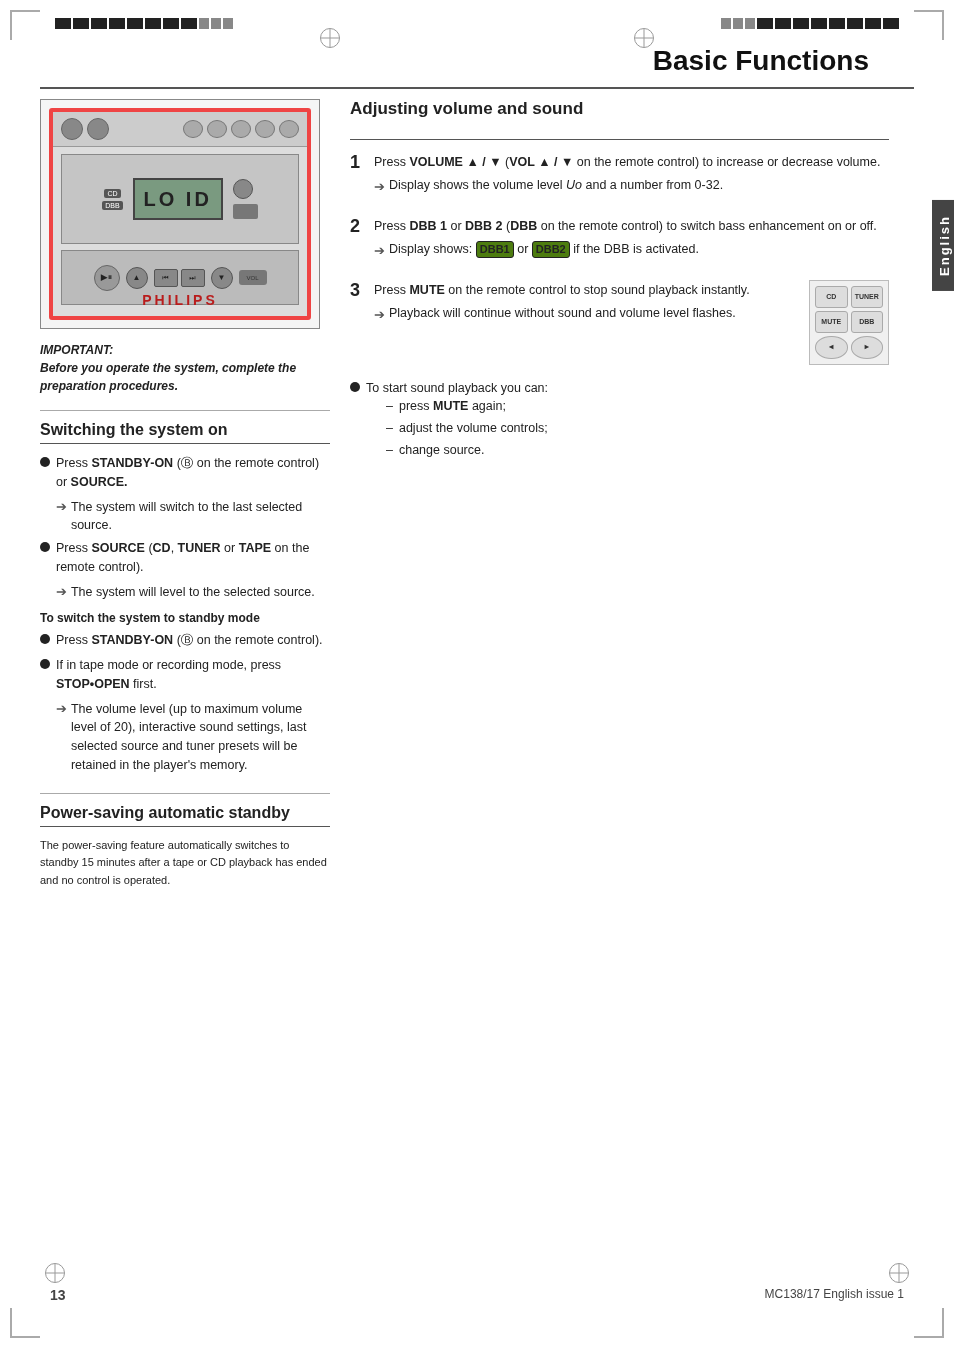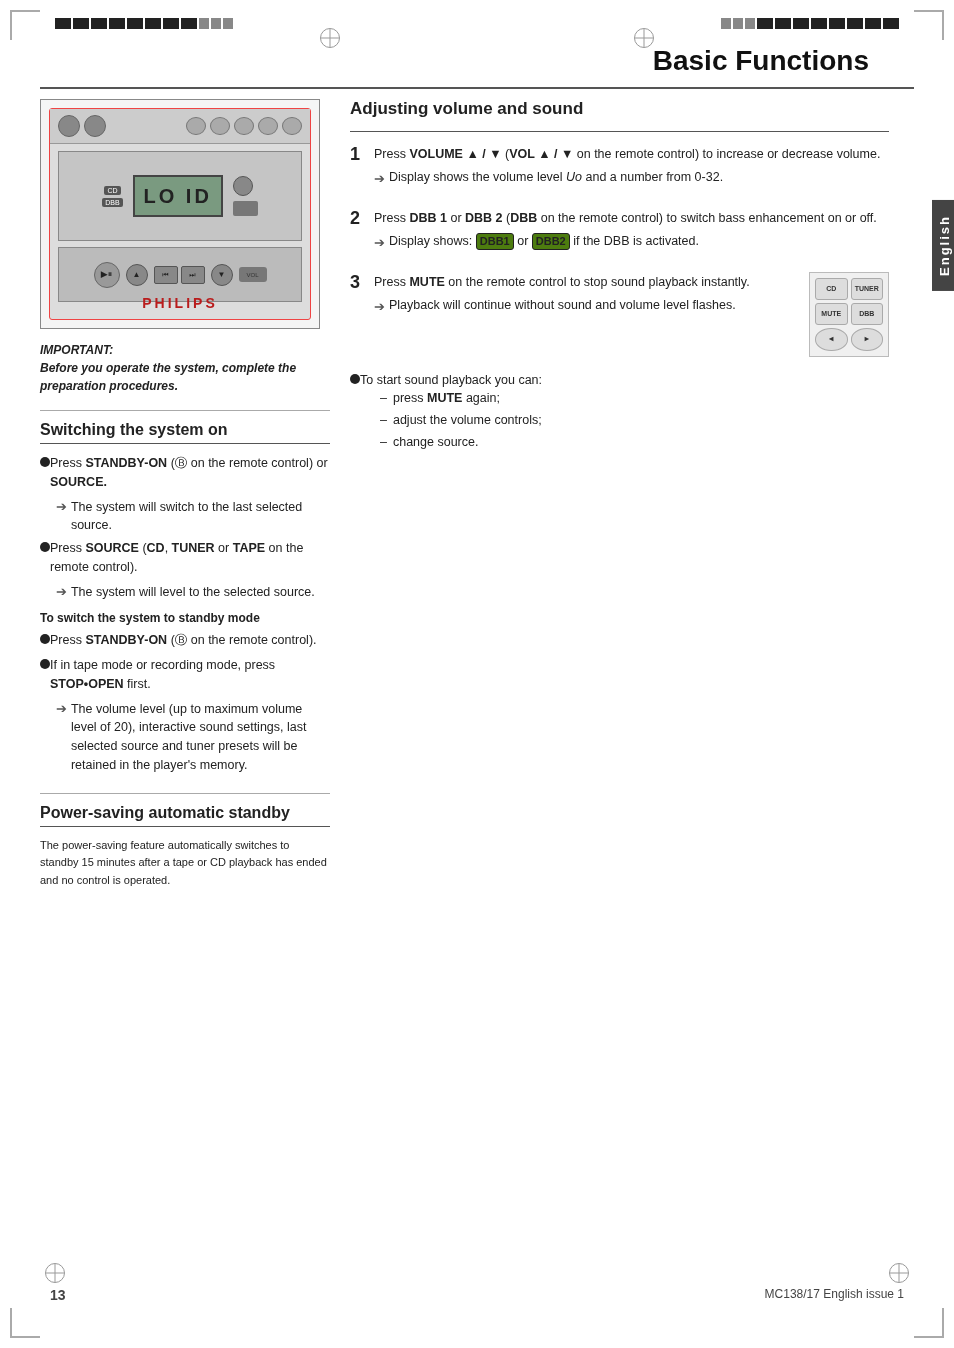--- a/index.html
+++ b/index.html
@@ -102,21 +102,21 @@
       margin-bottom: 12px;
       position: relative;
       overflow: hidden;
     }
 
     
     .device-body {
       position: absolute;
       top: 8px; left: 8px; right: 8px; bottom: 8px;
       background: #ddd;
-      border: 1px solid #ef4444;
+      border: 4px solid #ef4444;
       border-radius: 3px;
     }
 
     .device-top-panel {
       position: absolute;
       top: 0; left: 0; right: 0;
       height: 35px;
       background: #ccc;
       border-bottom: 1px solid #999;
       display: flex;
@@ -178,20 +178,21 @@
       font-weight: bold;
       font-size: 12px;
       margin-bottom: 6px;
     }
 
     
     .bullet-item {
       display: flex;
       align-items: flex-start;
       margin-bottom: 6px;
+      gap: 6px;
     }
 
     .bullet-dot {
       width: 10px;
       height: 10px;
       background: #222;
       border-radius: 50%;
       flex-shrink: 0;
       margin-top: 3px;
     }
@@ -224,21 +225,21 @@
     .arrow-text {
       font-size: 12.5px;
       line-height: 1.5;
     }
 
     
     .right-section-title {
       font-size: 17px;
       font-weight: bold;
       border-bottom: 1px solid #555;
-      padding-bottom: 12px;
+      padding-bottom: 20px;
       margin-bottom: 12px;
     }
 
     .numbered-item {
       display: flex;
       align-items: flex-start;
       margin-bottom: 14px;
       gap: 8px;
     }
 

